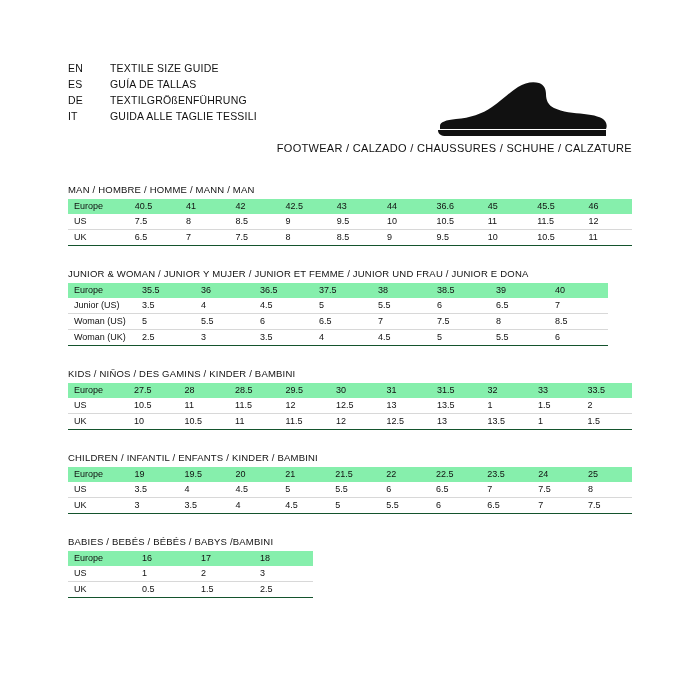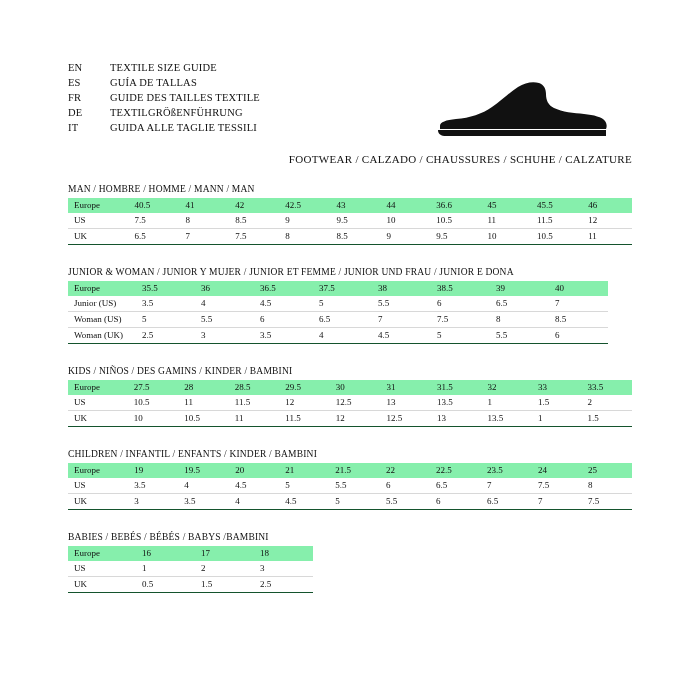--- a/index.html
+++ b/index.html
@@ -13,21 +13,20 @@
     font-family: "Liberation Sans", sans-serif;
     color: #111111;
     overflow: hidden;
   }
   .page {
     position: relative;
     width: 700px;
     height: 700px;
     box-sizing: border-box;
     padding: 62px 68px 20px 68px;
-    font-family: Liberation Serif, serif;
   }
 
   
   .header {
     position: relative;
     height: 100px;
   }
   .lang-table {
     border-collapse: collapse;
     font-size: 10.5px;
@@ -113,24 +112,20 @@
   <div class="header">
     <table class="lang-table">
       <tbody>
         <tr>
           <td class="lang-code">EN</td>
           <td class="lang-title">TEXTILE SIZE GUIDE</td>
         </tr>
         <tr>
           <td class="lang-code">ES</td>
           <td class="lang-title">GUÍA DE TALLAS</td>
-        </tr>
-        <tr>
-          <td class="lang-code">FR</td>
-          <td class="lang-title">GUIDE DES TAILLES TEXTILE</td>
         </tr>
         <tr>
           <td class="lang-code">DE</td>
           <td class="lang-title">TEXTILGRÖßENFÜHRUNG</td>
         </tr>
         <tr>
           <td class="lang-code">IT</td>
           <td class="lang-title">GUIDA ALLE TAGLIE TESSILI</td>
         </tr>
       </tbody>

